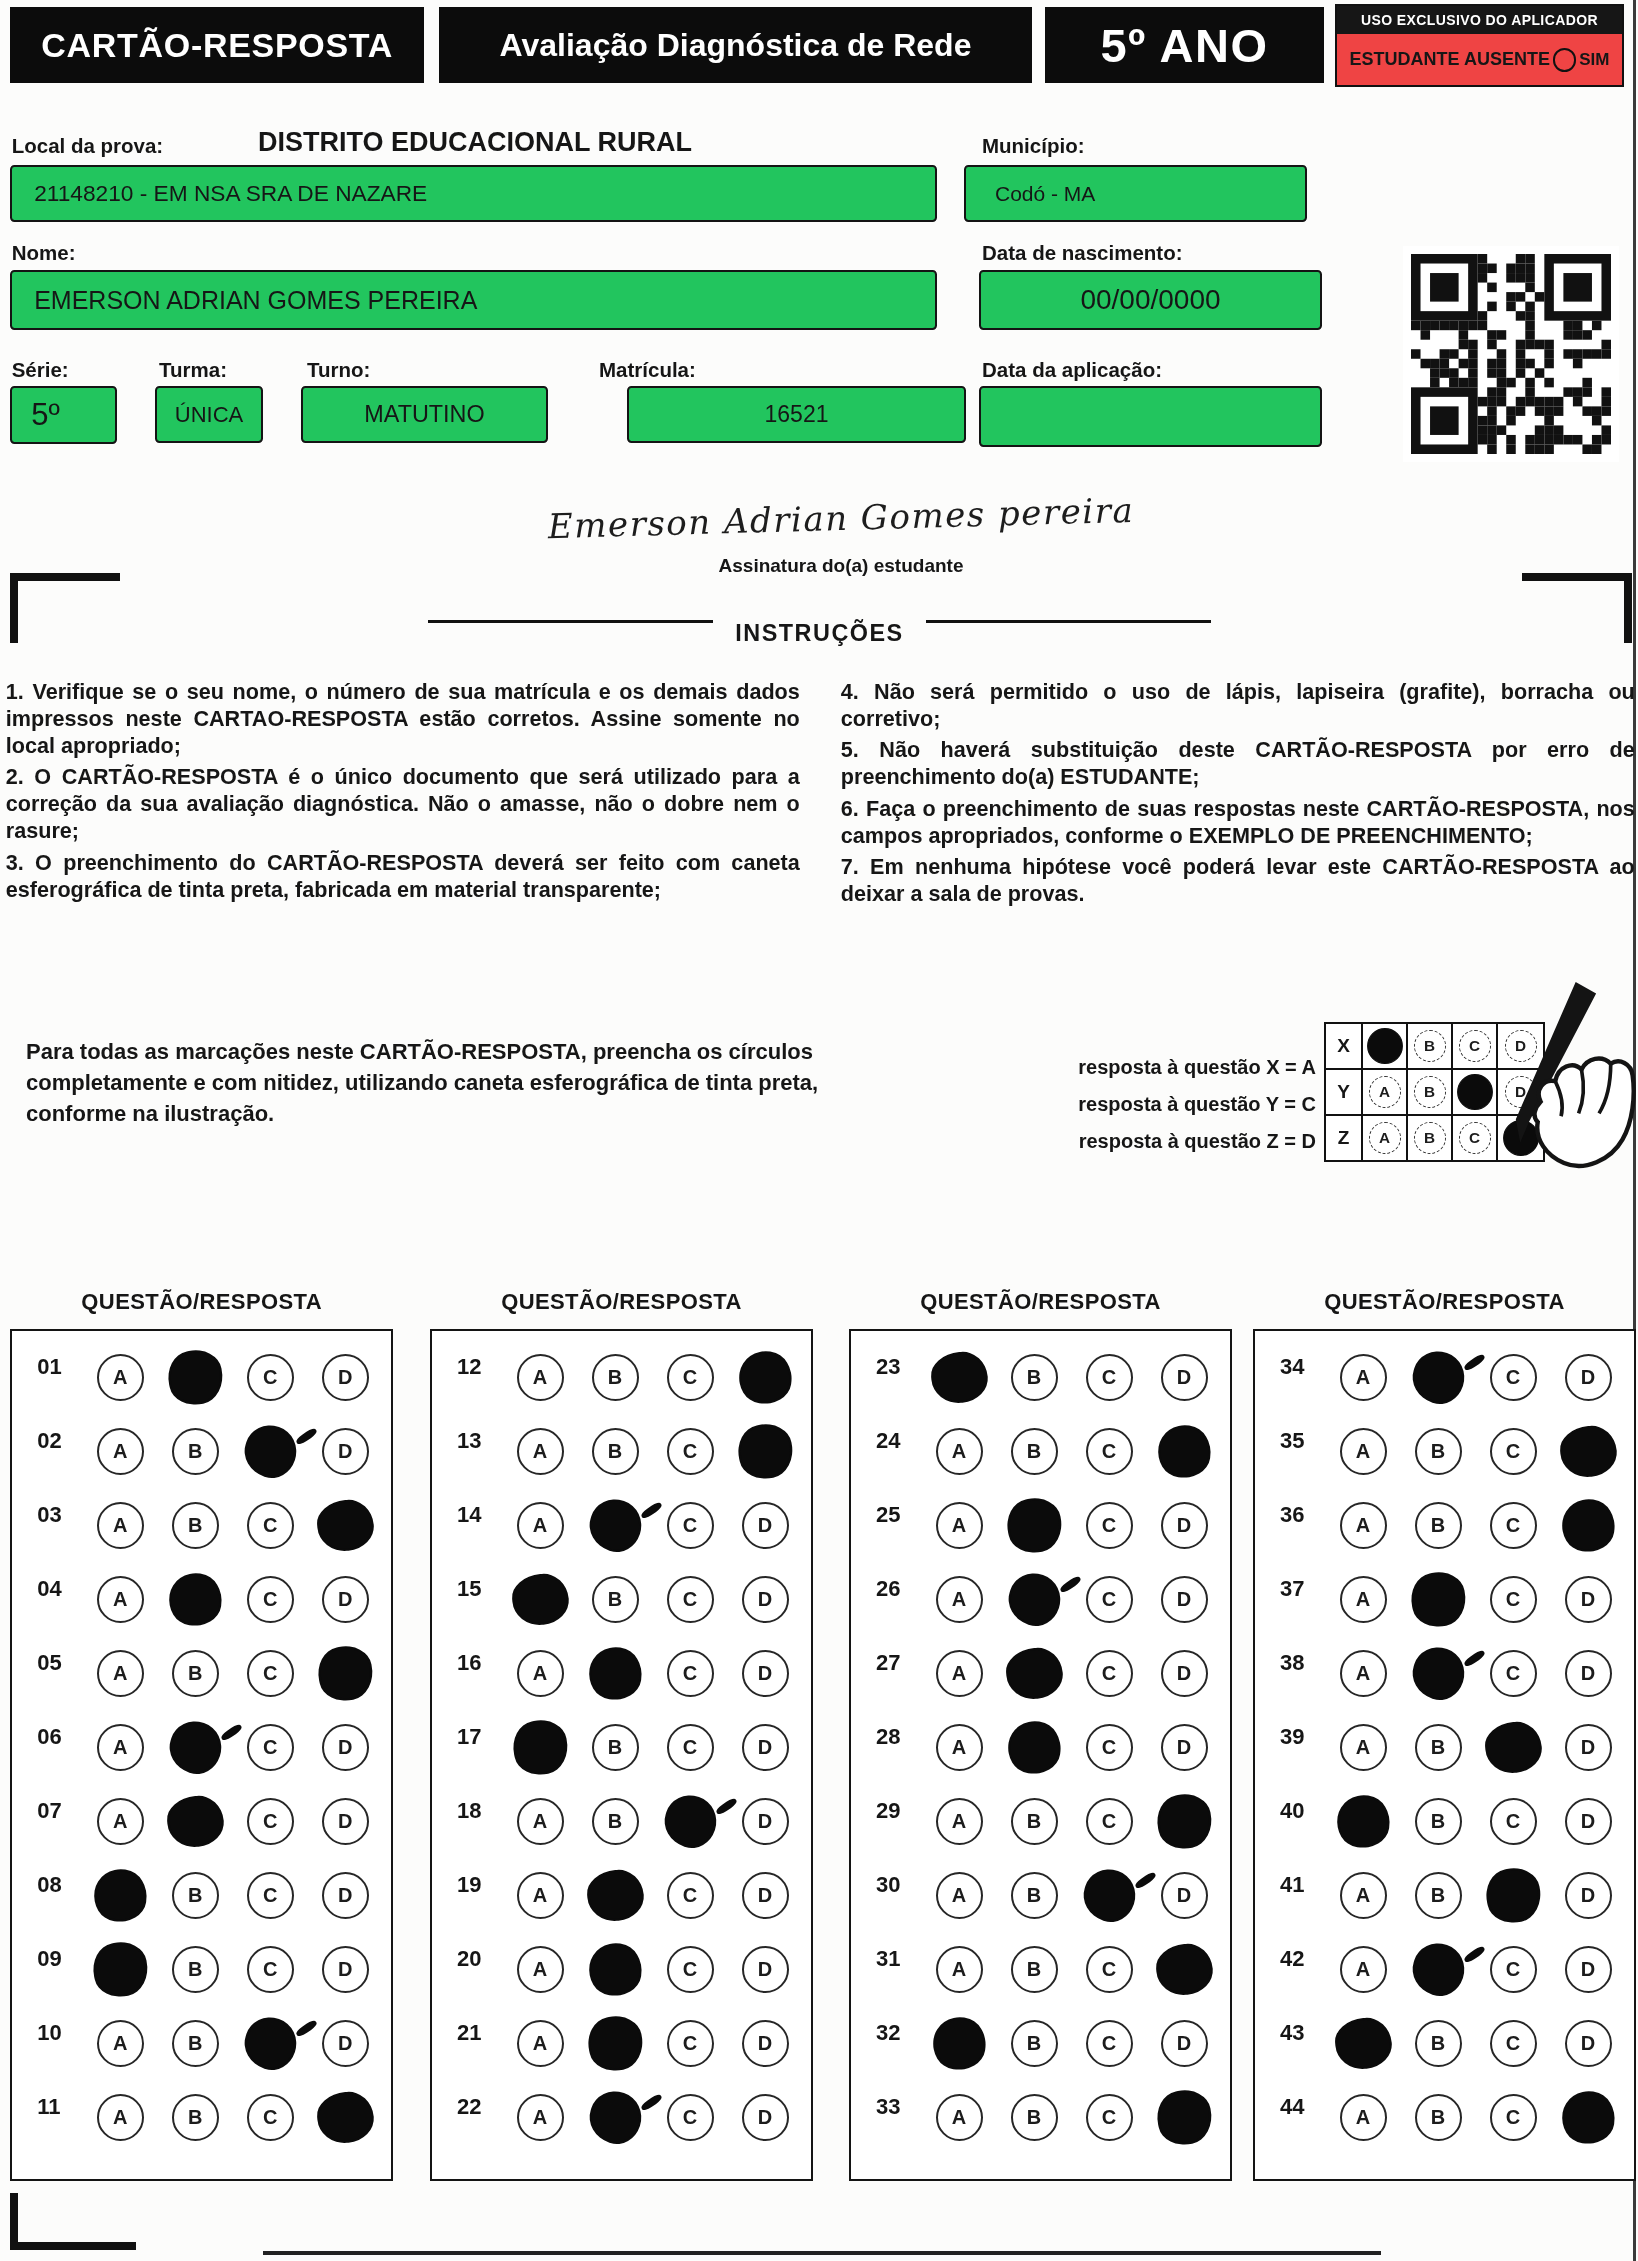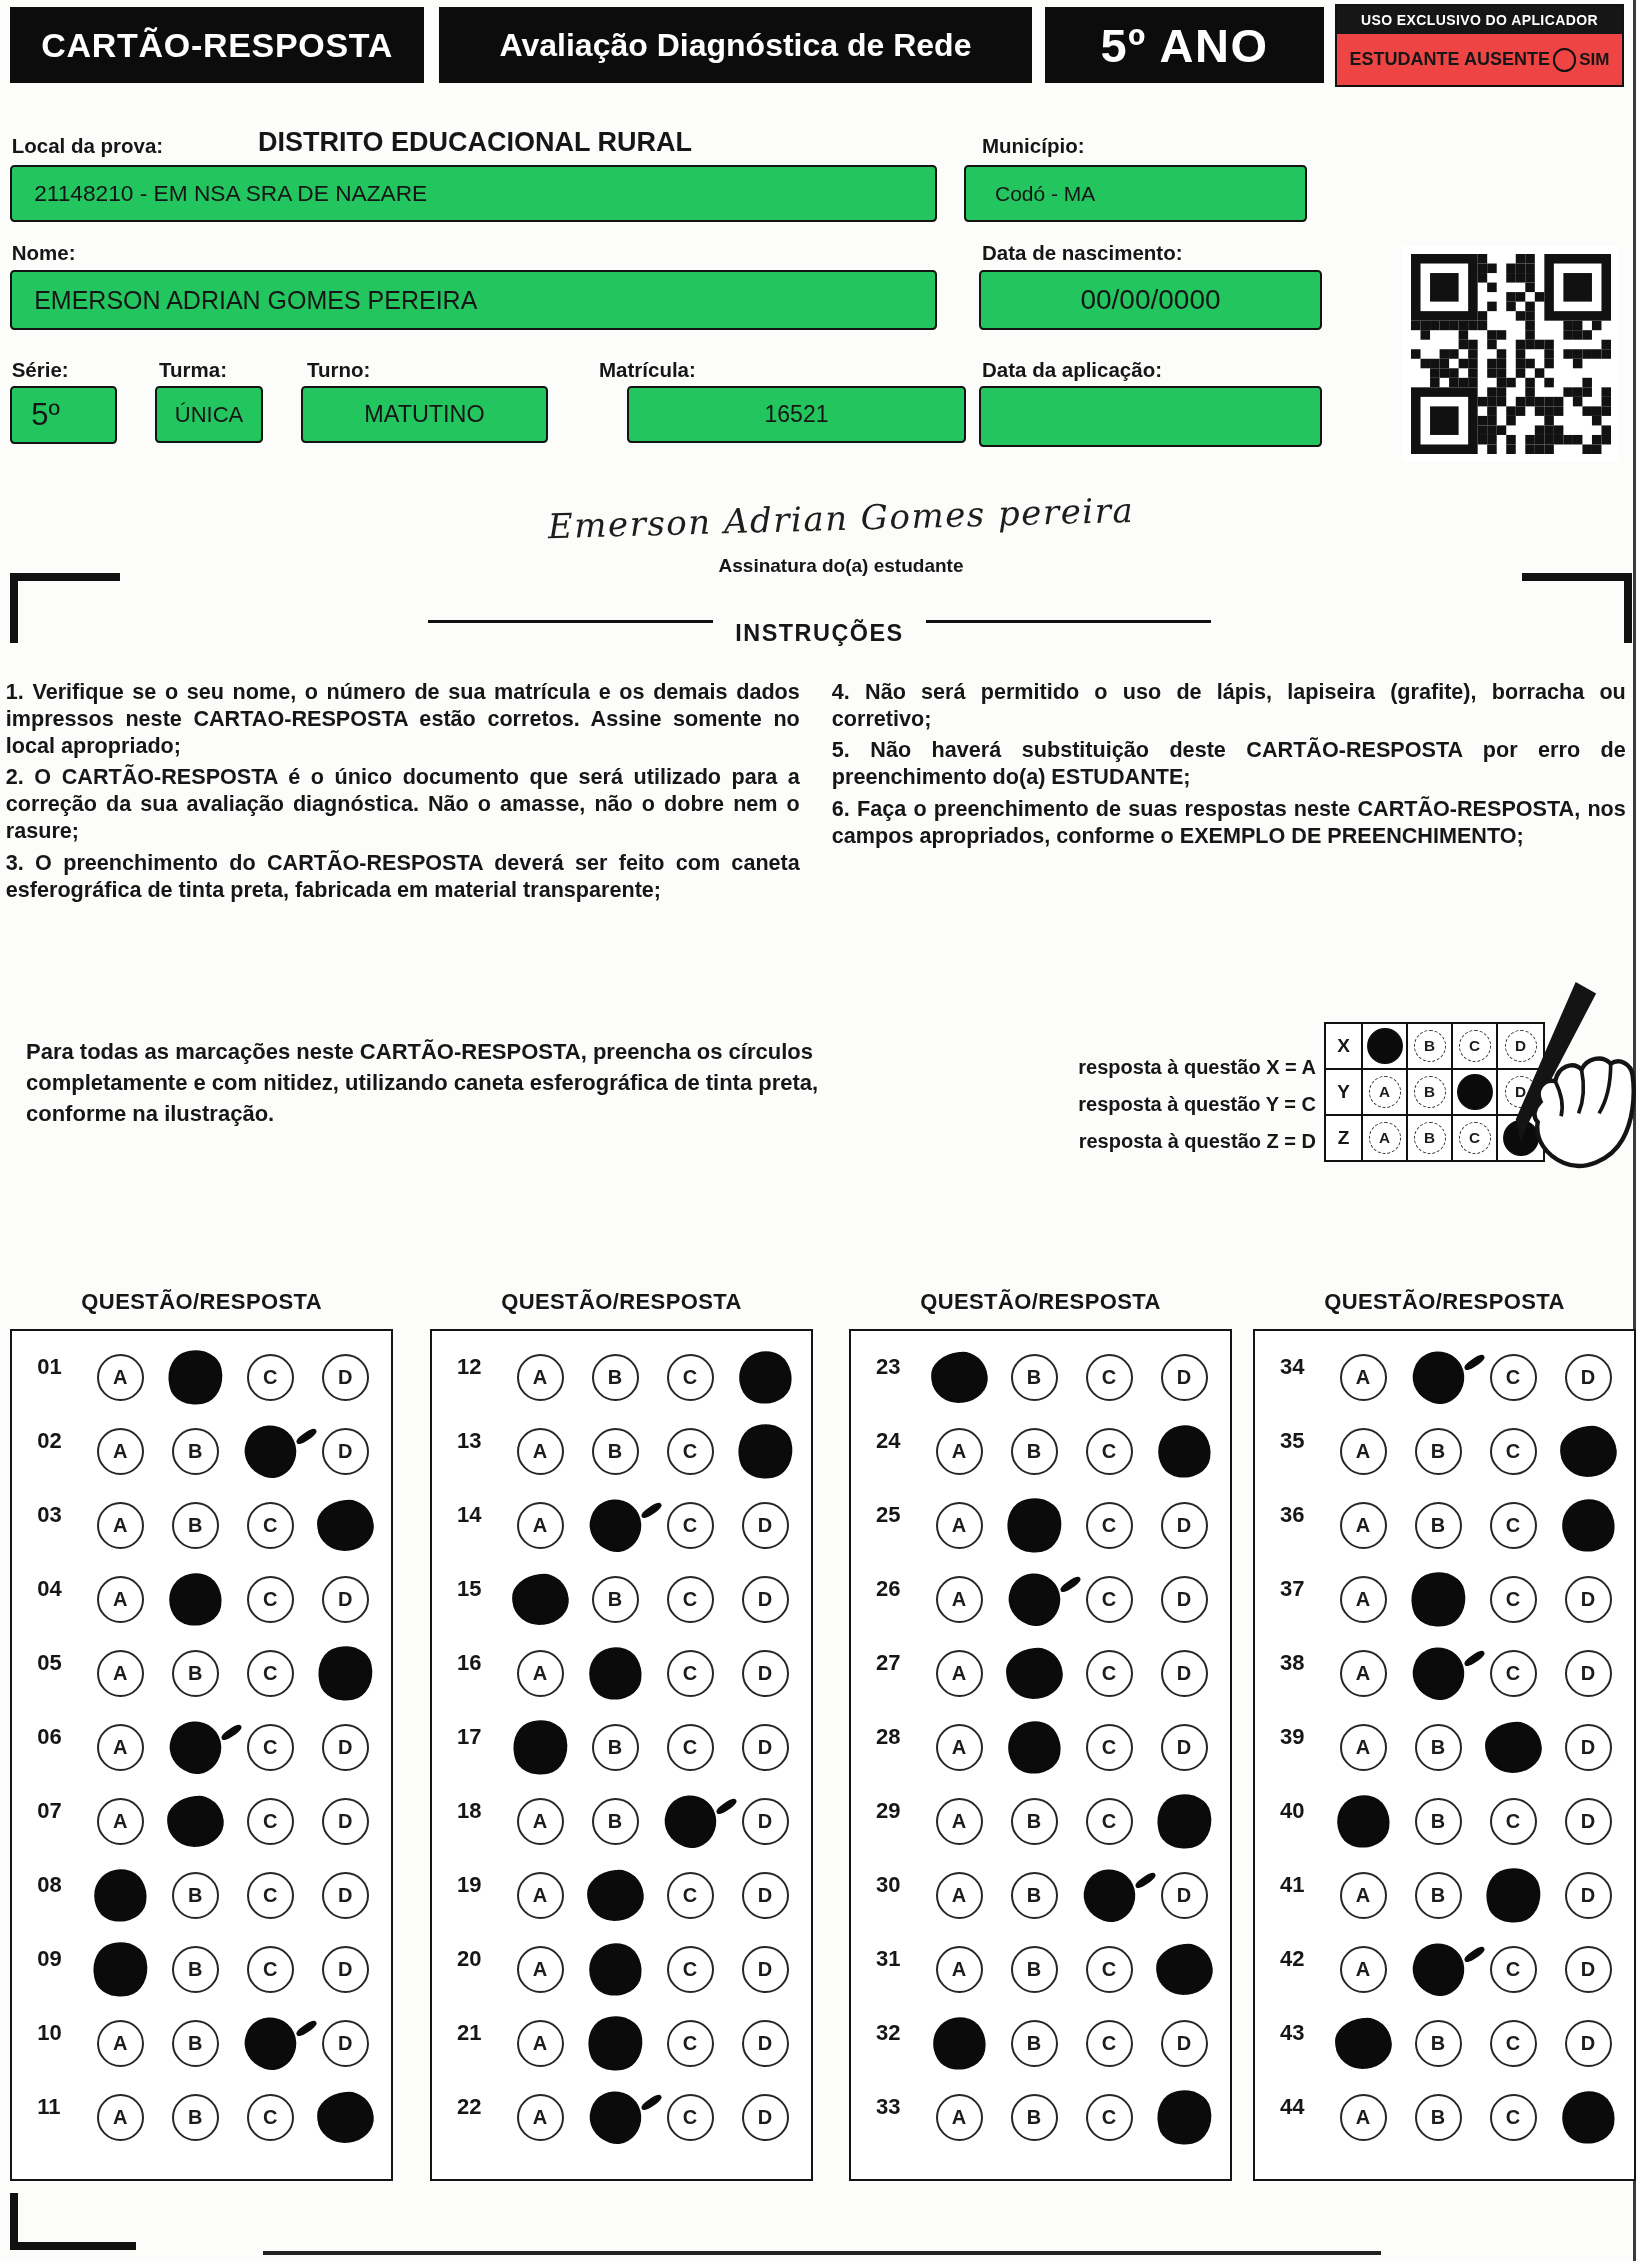--- a/index.html
+++ b/index.html
@@ -66,21 +66,21 @@
   #br-bl { left:10.2px;   top:2193px; width:126px; height:57px; border-left:8px solid #111; border-bottom:8px solid #111; }
   #bottom-line { left:263px; top:2251px; width:1118px; height:4.4px; background:#222; }
   #right-edge  { left:1633px; top:0;   width:2.9px;   height:2261px; background:#3a3a3a; }
 
   
   #instr-header { left:0; top:620px; width:1639px; display:flex; justify-content:center; gap:22px; }
   #instr-header .line { width:285px; height:2.9px; background:#111; }
   #instr-header .t { font-weight:bold; font-size:23.4px; letter-spacing:1.5px; }
   #instr-cols { left:5.8px; top:678px; width:1630px; display:flex; }
   .instr-col { font-weight:bold; font-size:21.6px; line-height:27px; text-align:justify; }
-  #instr-left  { width:794px; margin-right:32px; }
+  #instr-left  { width:794px; margin-right:41px; }
   #instr-right { width:794px; }
   .instr-item { margin-bottom:4.4px; }
 
   
   #example-text { left:26px; top:1036px; width:855px; font-weight:bold; font-size:22px; line-height:31px; position:absolute; }
   #legend { left:994px; top:1049px; width:322px; text-align:right; font-weight:bold; font-size:20px; line-height:37px; position:absolute; }
   #ex-grid { left:1324px; top:1022px; border:2.2px solid #111; position:absolute; background:#fff; }
   .ex-row { display:flex; }
   .ex-row + .ex-row { border-top:2.2px solid #111; }
   .ex-label { width:37px; height:44px; display:flex; align-items:center; justify-content:center;
@@ -350,20 +350,21 @@
 <div class="abs" id="instr-cols">
   <div class="instr-col" id="instr-left">
       <p class="instr-item">1. Verifique se o seu nome, o número de sua matrícula e os demais dados impressos neste CARTAO-RESPOSTA estão corretos. Assine somente no local apropriado;</p>
       <p class="instr-item">2. O CARTÃO-RESPOSTA é o único documento que será utilizado para a correção da sua avaliação diagnóstica. Não o amasse, não o dobre nem o rasure;</p>
       <p class="instr-item">3. O preenchimento do CARTÃO-RESPOSTA deverá ser feito com caneta esferográfica de tinta preta, fabricada em material transparente;</p>
     </div>
   <div class="instr-col" id="instr-right">
       <p class="instr-item">4. Não será permitido o uso de lápis, lapiseira (grafite), borracha ou corretivo;</p>
       <p class="instr-item">5. Não haverá substituição deste CARTÃO-RESPOSTA por erro de preenchimento do(a) ESTUDANTE;</p>
       <p class="instr-item">6. Faça o preenchimento de suas respostas neste CARTÃO-RESPOSTA, nos campos apropriados, conforme o EXEMPLO DE PREENCHIMENTO;</p>
+      <p class="instr-item">7. Em nenhuma hipótese você poderá levar este CARTÃO-RESPOSTA ao deixar a sala de provas.</p>
     </div>
 </div>
 
 <div id="example-text">Para todas as marcações neste CARTÃO-RESPOSTA, preencha os círculos completamente e com nitidez, utilizando caneta esferográfica de tinta preta, conforme na ilustração.</div>
 <div id="legend">
   <div>resposta à questão X = A</div>
   <div>resposta à questão Y = C</div>
   <div>resposta à questão Z = D</div>
 </div>
 <div id="ex-grid">

